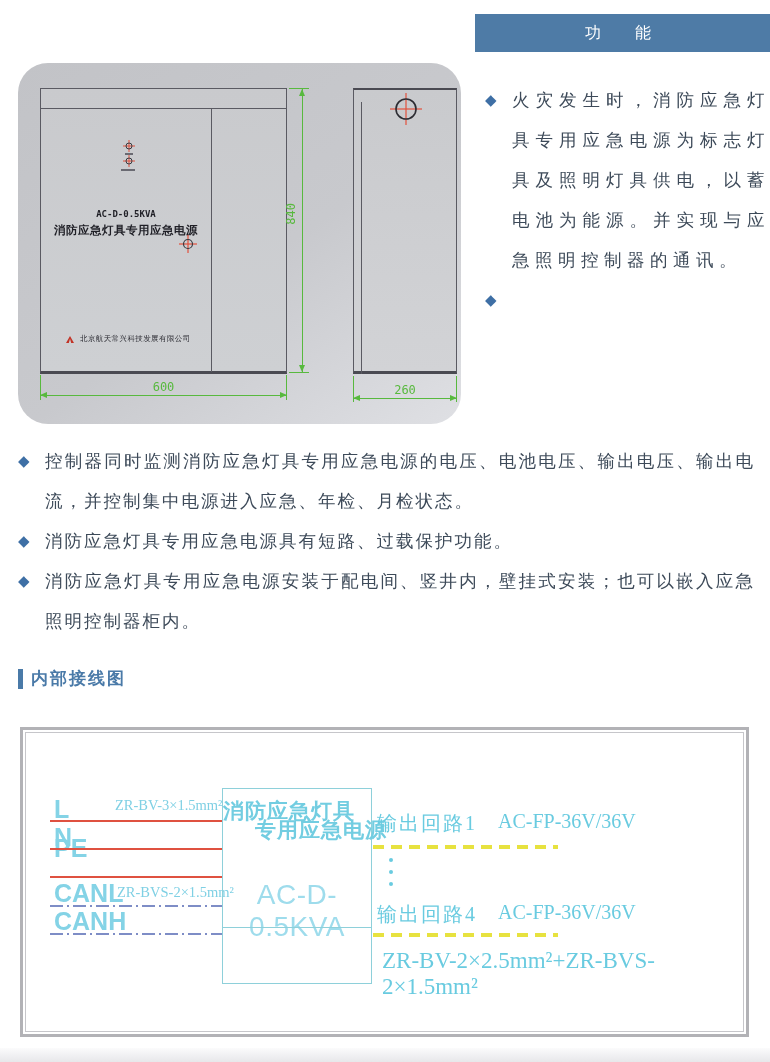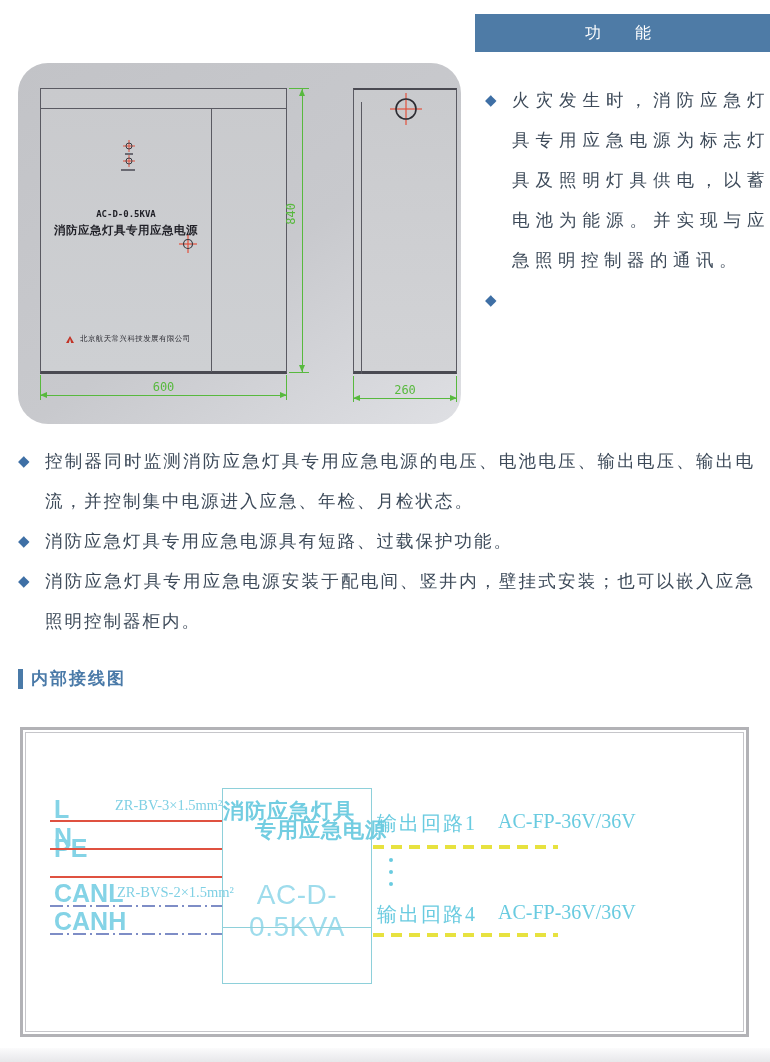--- a/index.html
+++ b/index.html
@@ -224,16 +224,17 @@
     <div class="wl-yel" style="top:118px;"></div>
 
     <div class="wdot" style="top:131px;"></div>
     <div class="wdot" style="top:143px;"></div>
     <div class="wdot" style="top:155px;"></div>
 
     <div class="wout" style="left:357px;top:174px;">输出回路4</div>
     <div class="wdev" style="left:478px;top:174px;">AC-FP-36V/36V</div>
     <div class="wl-yel" style="top:206px;"></div>
 
+    <div class="wcable-out">ZR-BV-2×2.5mm²+ZR-BVS-2×1.5mm²</div>
   </div>
 
   <div class="page-edge"></div>
 </div>
 
 </body></html>

